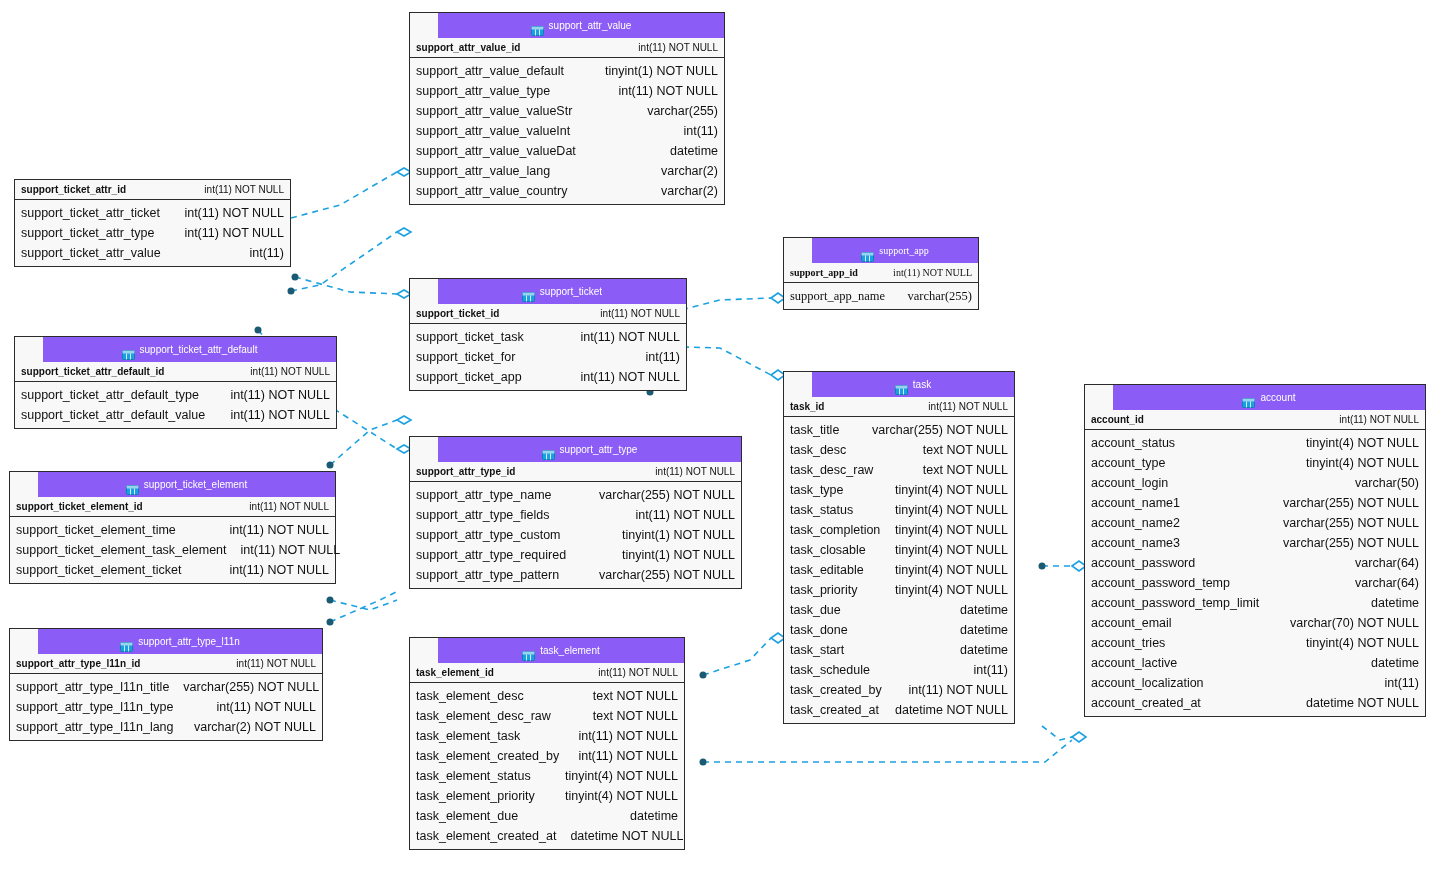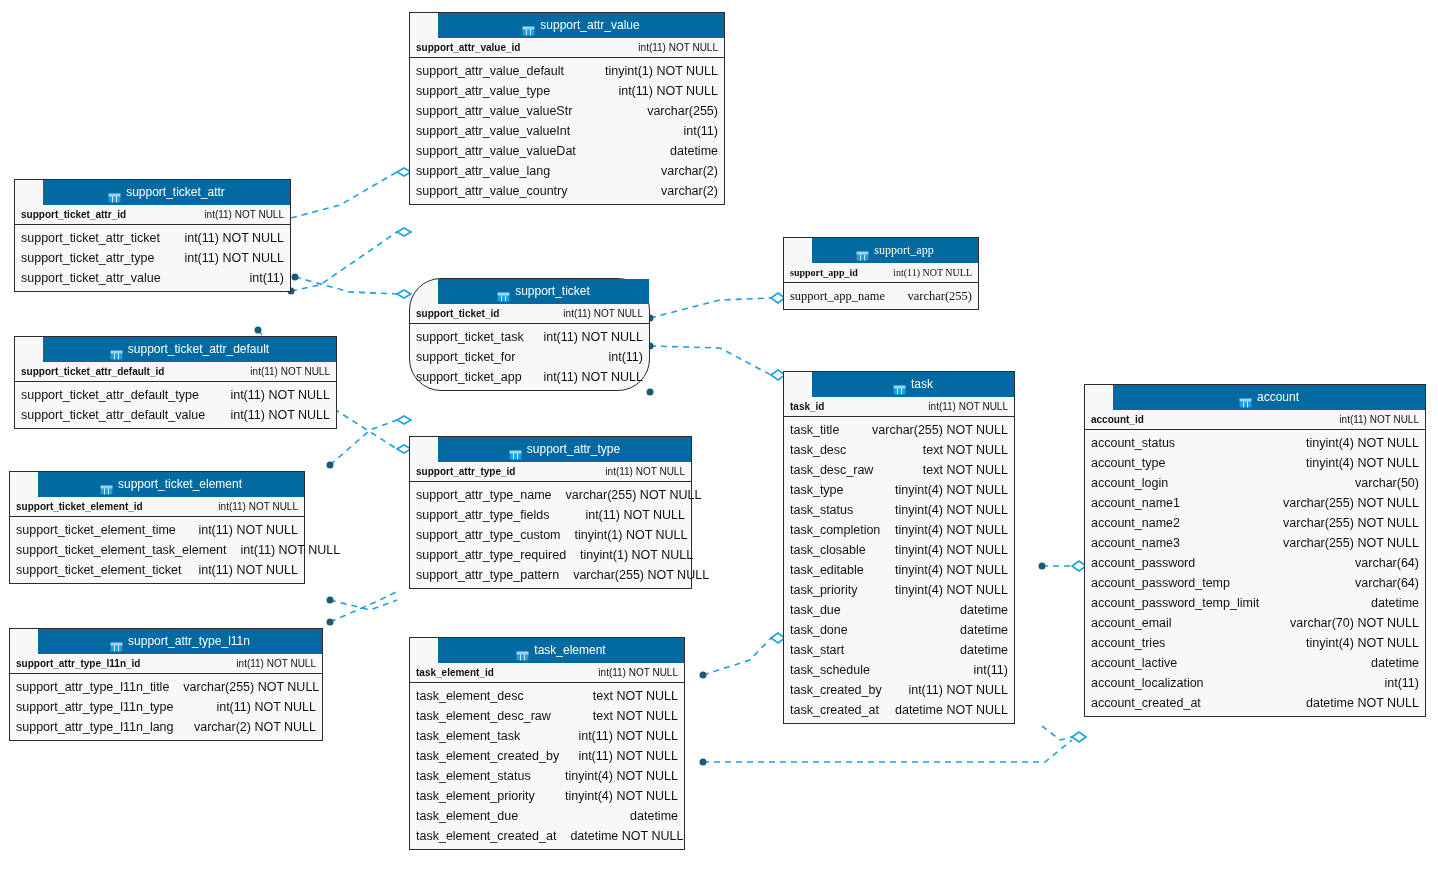--- a/index.html
+++ b/index.html
@@ -28,23 +28,23 @@
     pointer-events: none;
   }
   .entity {
     position: absolute;
     border: 1px solid #2b2b2b;
     background: #f7f8f7;
     box-sizing: border-box;
     box-shadow: 0 0 0 0 rgba(0,0,0,0);
   }
   .entity-header {
-    background: #0369a1;
+    background: #8b5cf6;
     color: #ffffff;
-    font-size: 12px;
+    font-size: 10px;
     height: 25px;
     line-height: 25px;
     text-align: center;
     white-space: nowrap;
     position: relative;
     margin-left: 28px;
   }
   .entity-header .db-icon {
     display: inline-block;
     width: 13px;
@@ -181,26 +181,20 @@
           <span>support_attr_value_lang</span>
           <span class="type">varchar(2)</span>
         </div>
         <div class="attr-row">
           <span>support_attr_value_country</span>
           <span class="type">varchar(2)</span>
         </div>
       </div>
     </div>
     <div class="entity" style="left: 14px; top: 179px; width: 277px;">
-      <div class="entity-header"><span class="db-icon"><svg width="13" height="10" viewBox="0 0 13 10">
-            <rect x="0.5" y="0.5" width="12" height="9" rx="1" fill="#1ba1e2" stroke="#0d7fb5"></rect>
-            <rect x="0.5" y="0.5" width="12" height="3" fill="#ffffff" opacity="0.55"></rect>
-            <line x1="4.5" y1="3.5" x2="4.5" y2="9.5" stroke="#ffffff" stroke-width="0.8"></line>
-            <line x1="8.5" y1="3.5" x2="8.5" y2="9.5" stroke="#ffffff" stroke-width="0.8"></line>
-          </svg></span><span>support_ticket_attr</span></div>
       <div class="pk-row">
         <span>support_ticket_attr_id</span>
         <span class="type">int(11) NOT NULL</span>
       </div>
       <div class="attrs">
         <div class="attr-row">
           <span>support_ticket_attr_ticket</span>
           <span class="type">int(11) NOT NULL</span>
         </div>
         <div class="attr-row">
@@ -224,21 +218,21 @@
         <span>support_app_id</span>
         <span class="type">int(11) NOT NULL</span>
       </div>
       <div class="attrs">
         <div class="attr-row">
           <span>support_app_name</span>
           <span class="type">varchar(255)</span>
         </div>
       </div>
     </div>
-    <div class="entity" style="left: 409px; top: 278px; width: 241px; border-radius: 32px;">
+    <div class="entity" style="left: 409px; top: 278px; width: 278px;">
       <div class="entity-header"><span class="db-icon"><svg width="13" height="10" viewBox="0 0 13 10">
             <rect x="0.5" y="0.5" width="12" height="9" rx="1" fill="#1ba1e2" stroke="#0d7fb5"></rect>
             <rect x="0.5" y="0.5" width="12" height="3" fill="#ffffff" opacity="0.55"></rect>
             <line x1="4.5" y1="3.5" x2="4.5" y2="9.5" stroke="#ffffff" stroke-width="0.8"></line>
             <line x1="8.5" y1="3.5" x2="8.5" y2="9.5" stroke="#ffffff" stroke-width="0.8"></line>
           </svg></span><span>support_ticket</span></div>
       <div class="pk-row">
         <span>support_ticket_id</span>
         <span class="type">int(11) NOT NULL</span>
       </div>
@@ -416,21 +410,21 @@
         <div class="attr-row">
           <span>account_localization</span>
           <span class="type">int(11)</span>
         </div>
         <div class="attr-row">
           <span>account_created_at</span>
           <span class="type">datetime NOT NULL</span>
         </div>
       </div>
     </div>
-    <div class="entity" style="left: 409px; top: 436px; width: 283px;">
+    <div class="entity" style="left: 409px; top: 436px; width: 333px;">
       <div class="entity-header"><span class="db-icon"><svg width="13" height="10" viewBox="0 0 13 10">
             <rect x="0.5" y="0.5" width="12" height="9" rx="1" fill="#1ba1e2" stroke="#0d7fb5"></rect>
             <rect x="0.5" y="0.5" width="12" height="3" fill="#ffffff" opacity="0.55"></rect>
             <line x1="4.5" y1="3.5" x2="4.5" y2="9.5" stroke="#ffffff" stroke-width="0.8"></line>
             <line x1="8.5" y1="3.5" x2="8.5" y2="9.5" stroke="#ffffff" stroke-width="0.8"></line>
           </svg></span><span>support_attr_type</span></div>
       <div class="pk-row">
         <span>support_attr_type_id</span>
         <span class="type">int(11) NOT NULL</span>
       </div>
@@ -450,21 +444,21 @@
         <div class="attr-row">
           <span>support_attr_type_required</span>
           <span class="type">tinyint(1) NOT NULL</span>
         </div>
         <div class="attr-row">
           <span>support_attr_type_pattern</span>
           <span class="type">varchar(255) NOT NULL</span>
         </div>
       </div>
     </div>
-    <div class="entity" style="left: 9px; top: 471px; width: 296px;">
+    <div class="entity" style="left: 9px; top: 471px; width: 327px;">
       <div class="entity-header"><span class="db-icon"><svg width="13" height="10" viewBox="0 0 13 10">
             <rect x="0.5" y="0.5" width="12" height="9" rx="1" fill="#1ba1e2" stroke="#0d7fb5"></rect>
             <rect x="0.5" y="0.5" width="12" height="3" fill="#ffffff" opacity="0.55"></rect>
             <line x1="4.5" y1="3.5" x2="4.5" y2="9.5" stroke="#ffffff" stroke-width="0.8"></line>
             <line x1="8.5" y1="3.5" x2="8.5" y2="9.5" stroke="#ffffff" stroke-width="0.8"></line>
           </svg></span><span>support_ticket_element</span></div>
       <div class="pk-row">
         <span>support_ticket_element_id</span>
         <span class="type">int(11) NOT NULL</span>
       </div>

